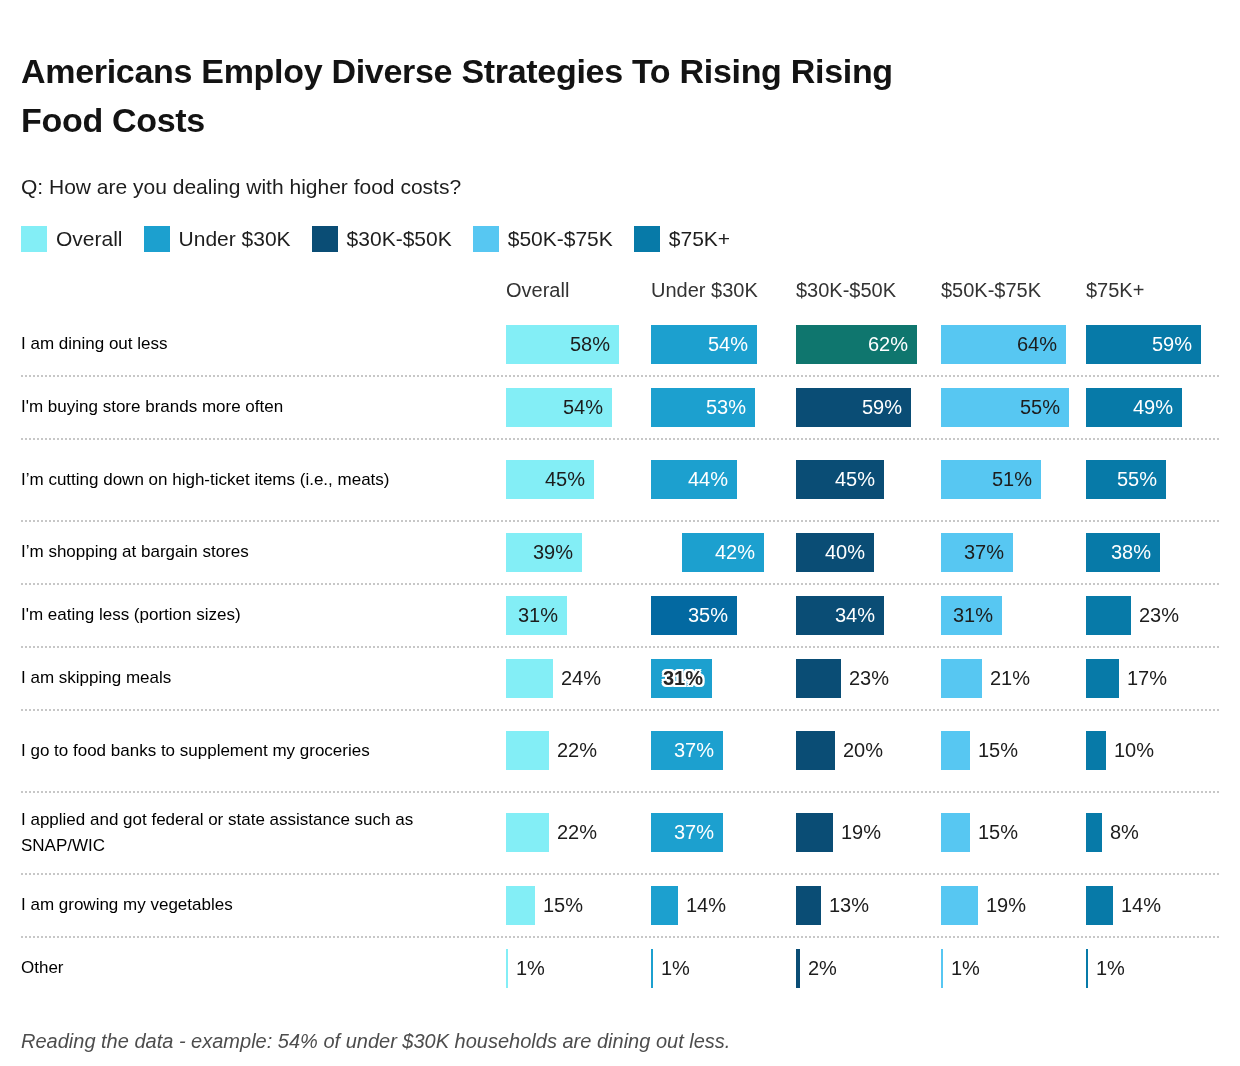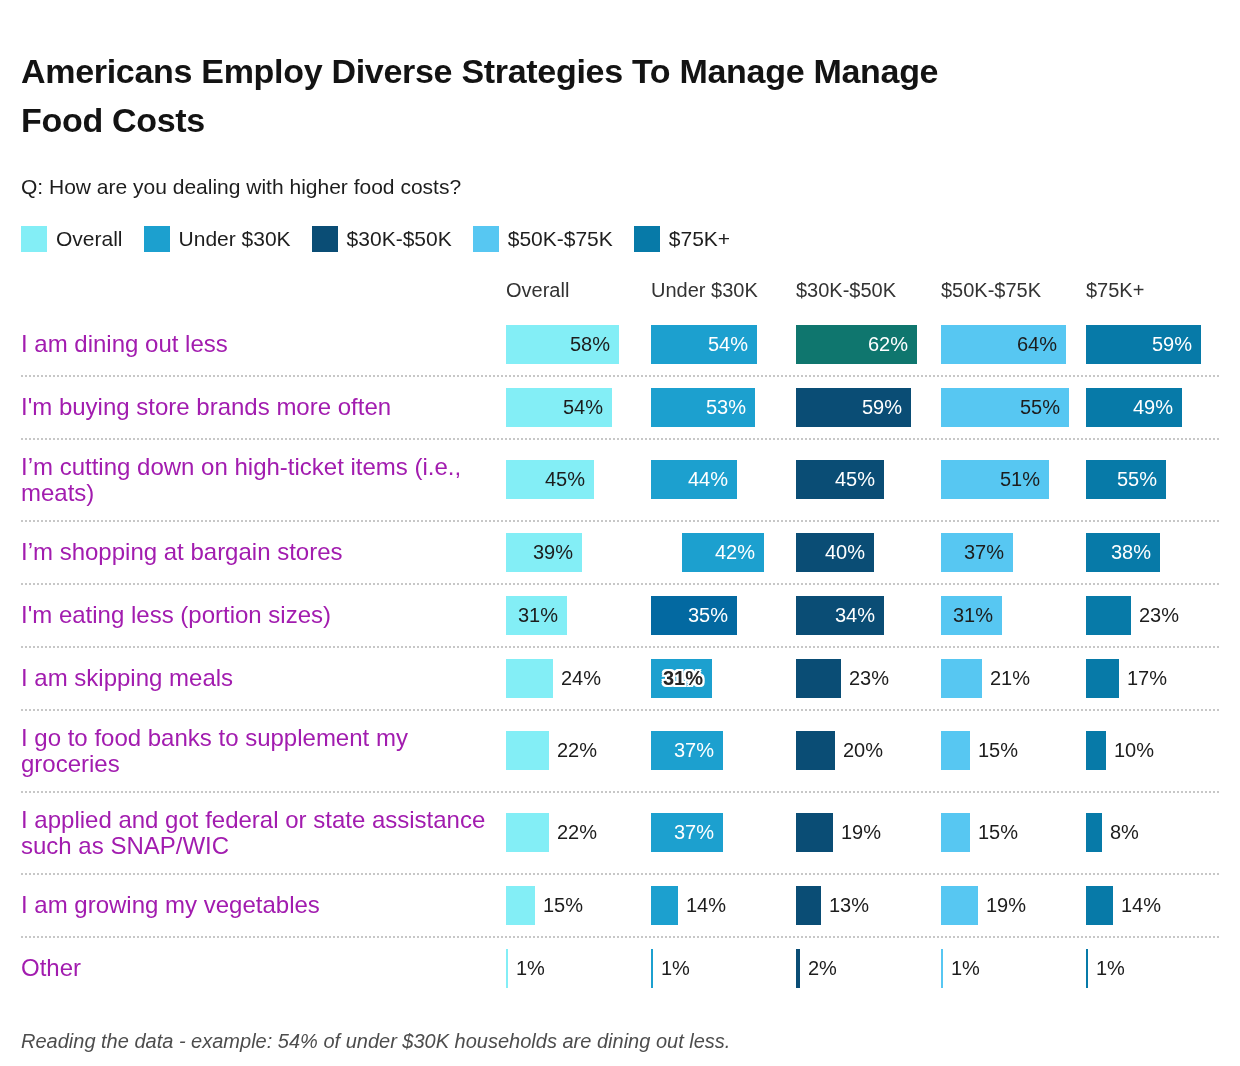--- a/index.html
+++ b/index.html
@@ -21,21 +21,21 @@
   .legend-label{font-size:21px;color:#1d1d1d;white-space:nowrap;}
 
   .table{margin-top:27px;}
   .hdr-row{display:grid;grid-template-columns:485px repeat(5,145px);align-items:end;padding-bottom:12px;}
   .hdr{font-size:20px;color:#333333;}
 
   .row{display:grid;grid-template-columns:485px repeat(5,145px);align-items:center;border-bottom:2px dotted #c7c7c7;}
   .row.single{height:61px;}
   .row.tall{height:80px;}
   .row:last-child{border-bottom:none;}
-  .rowlabel{font-size:24px;line-height:26px;padding-right:18px;color:#a21caf;}
+  .rowlabel{font-size:17px;line-height:26px;padding-right:18px;color:#000000;}
 
   .cell{position:relative;height:39px;}
   .bar{position:absolute;left:0;top:0;height:39px;min-width:2px;}
   .val{font-size:20px;line-height:39px;white-space:nowrap;}
   .val.inside{position:absolute;top:0;right:9px;}
   .val.outside{position:absolute;top:0;color:#1d1d1d;}
   .val.dark{color:#1d1d1d;}
   .val.white{color:#ffffff;}
   .val.halo{color:#252525;font-weight:700;
     text-shadow:-2px -2px 0 #fff,2px -2px 0 #fff,-2px 2px 0 #fff,2px 2px 0 #fff,
@@ -44,21 +44,21 @@
   .note{margin-top:31px;font-size:20px;font-style:italic;color:#4d4d4d;}
   .sourceline{margin-top:13px;font-size:18px;color:#999999;}
   .sourceline .attr{margin-left:10px;}
 </style>
 </head>
 <body>
 
 <div class="wrap">
 
   <h1 class="title">
-    <span>Americans Employ Diverse Strategies To Manage Manage</span>
+    <span>Americans Employ Diverse Strategies To Rising Rising</span>
     <span>Food Costs</span>
   </h1>
 
   <div class="subtitle">Q: How are you dealing with higher food costs?</div>
 
   <div class="legend">
       <div class="legend-item">
         <div class="legend-swatch" style="background: rgb(131, 238, 246);"></div>
         <span class="legend-label">Overall</span>
       </div>
@@ -157,21 +157,21 @@
             <div class="bar" style="width: 86px; background: rgb(28, 160, 207);">
               <span class="val inside white">44%</span>
             </div>
           </div>
           <div class="cell">
             <div class="bar" style="width: 88px; background: rgb(10, 77, 117);">
               <span class="val inside white">45%</span>
             </div>
           </div>
           <div class="cell">
-            <div class="bar" style="width: 108px; background: rgb(87, 199, 242);">
+            <div class="bar" style="width: 100px; background: rgb(87, 199, 242);">
               <span class="val inside dark">51%</span>
             </div>
           </div>
           <div class="cell">
             <div class="bar" style="width: 80px; background: rgb(7, 122, 168);">
               <span class="val inside white">55%</span>
             </div>
           </div>
         </div>
         <div class="row single">

